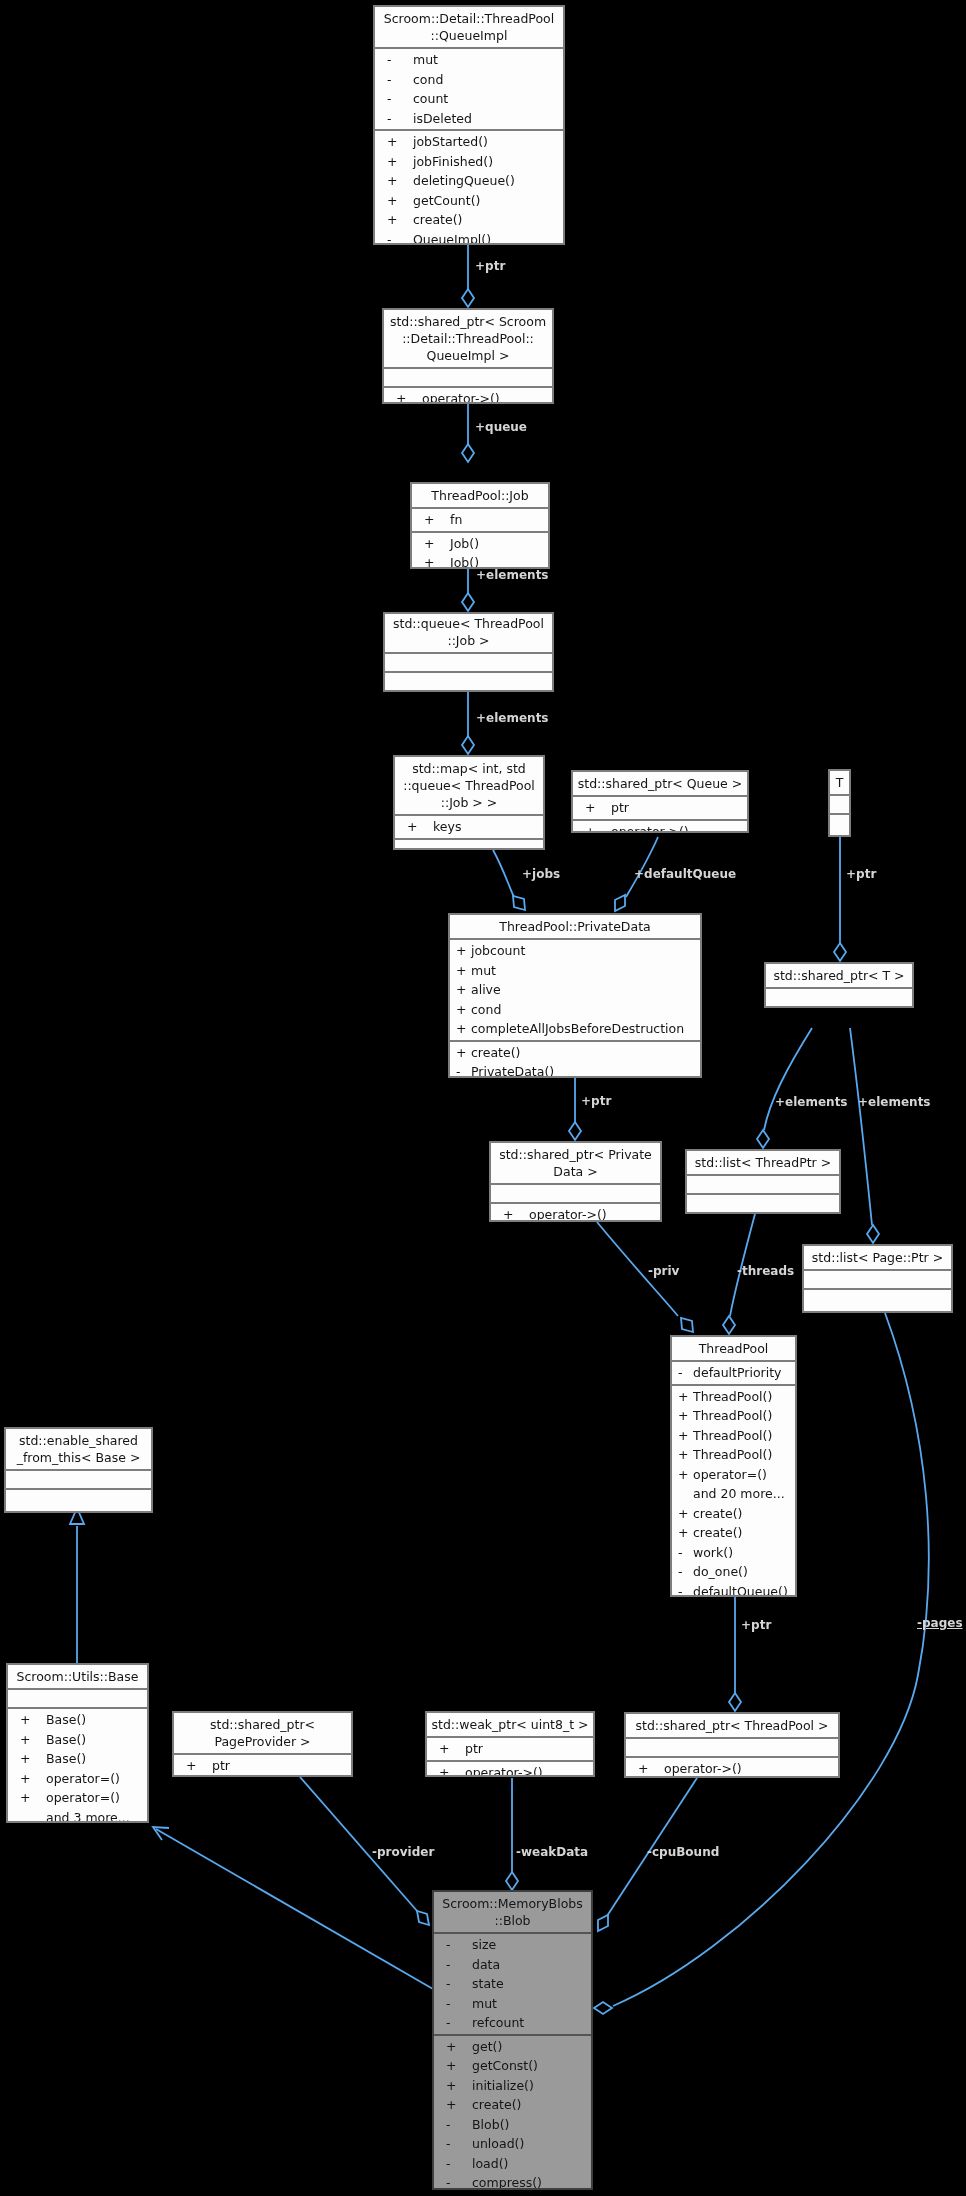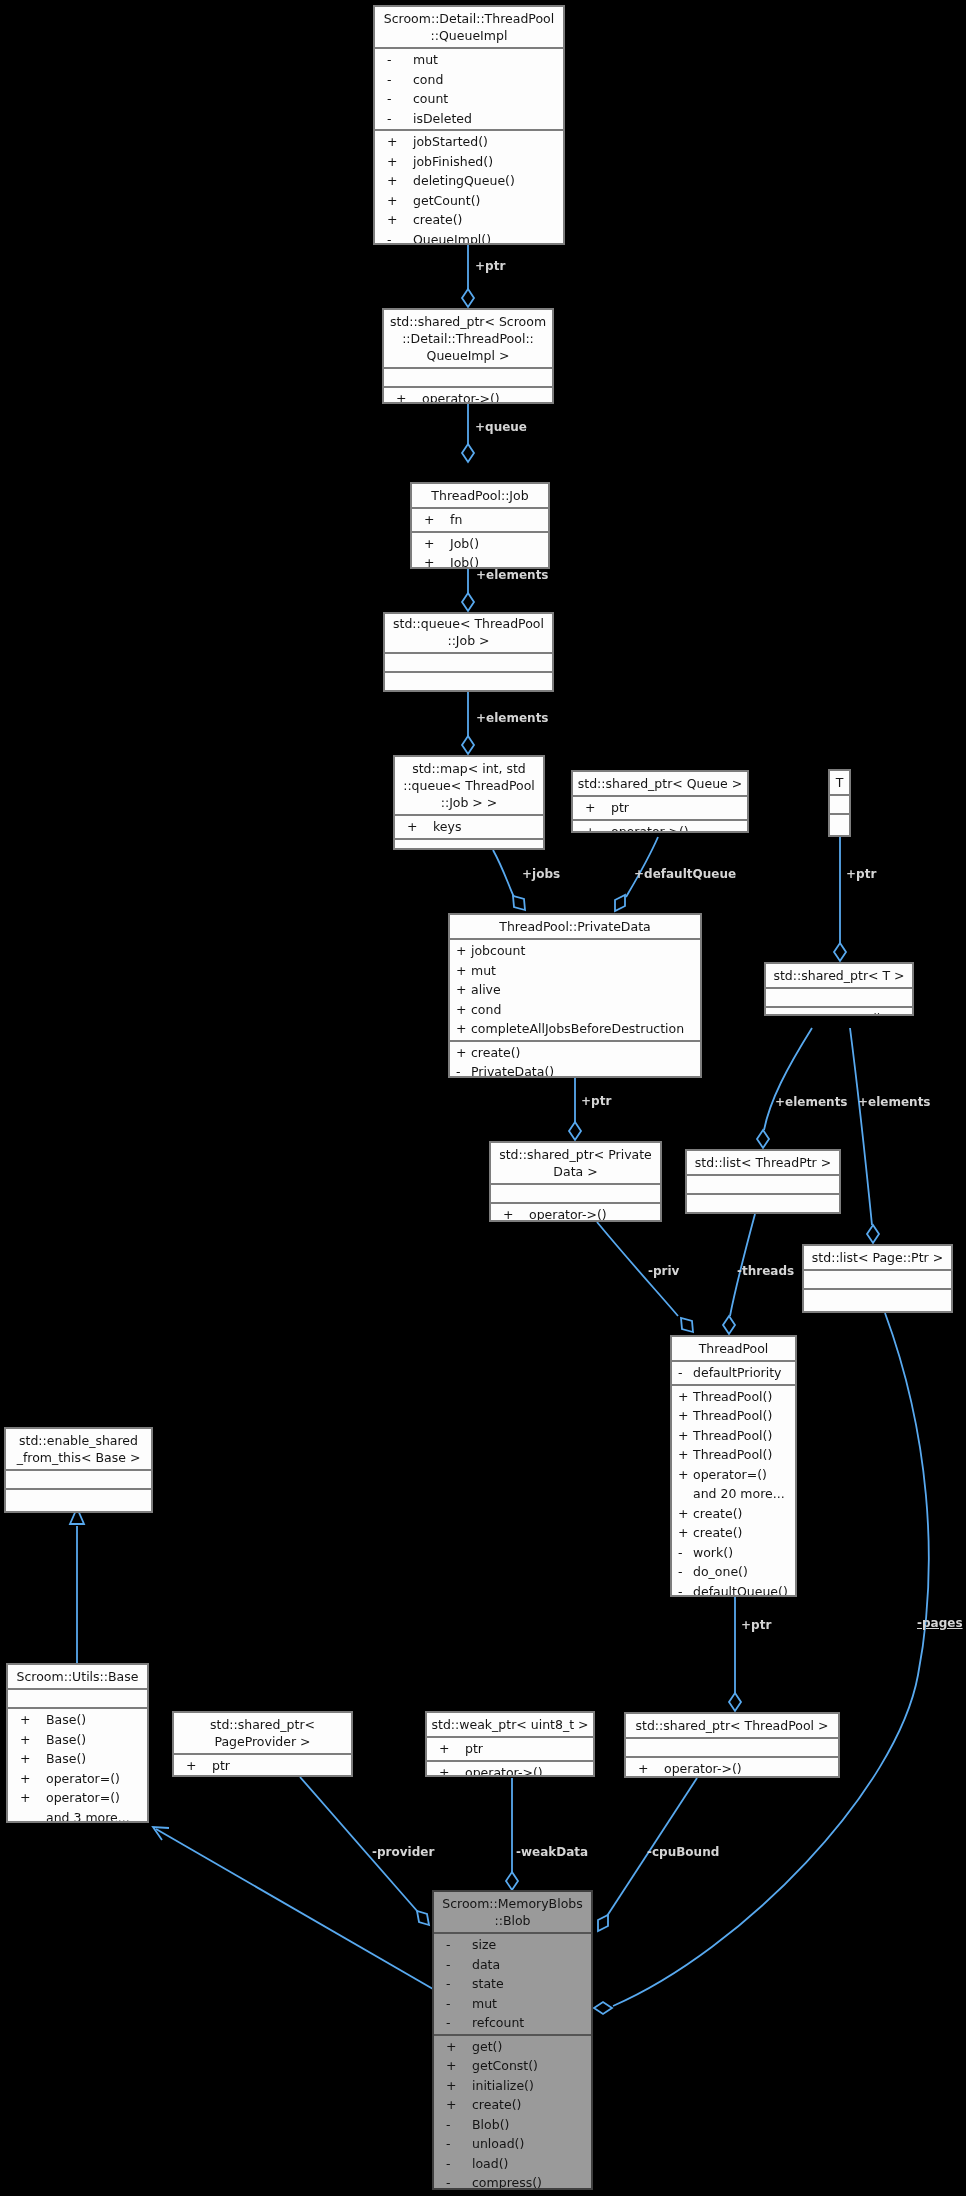--- a/index.html
+++ b/index.html
@@ -261,21 +261,21 @@
         <div class="mrow">
           <span class="msign">+</span>
           <span>create()</span>
         </div>
         <div class="mrow">
           <span class="msign">-</span>
           <span>PrivateData()</span>
         </div>
       </div>
     </div>
-    <div class="node" style="left: 764px; top: 962px; width: 150px; height: 54px;">
+    <div class="node" style="left: 764px; top: 962px; width: 150px; height: 46px;">
       <div class="ntitle">std::shared_ptr&lt; T &gt;</div>
       <div class="nsec"></div>
       <div class="nsec last">
         <div class="mrow">
           <span class="msign">+</span>
           <span>operator-&gt;()</span>
         </div>
       </div>
     </div>
     <div class="node" style="left: 489px; top: 1141px; width: 173px; height: 81px;">

